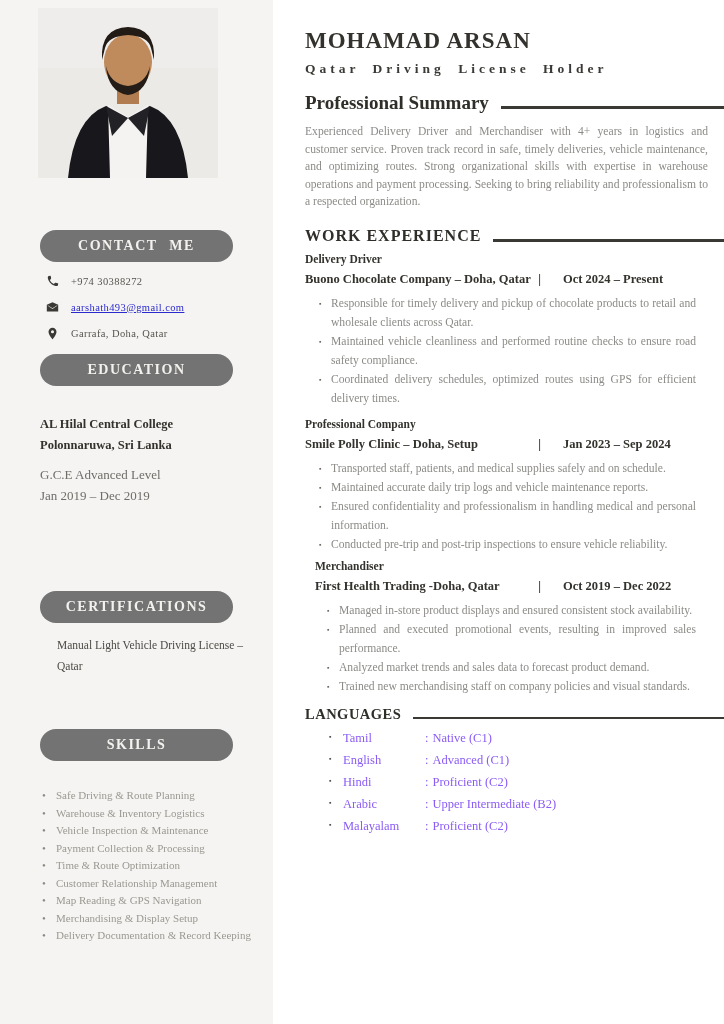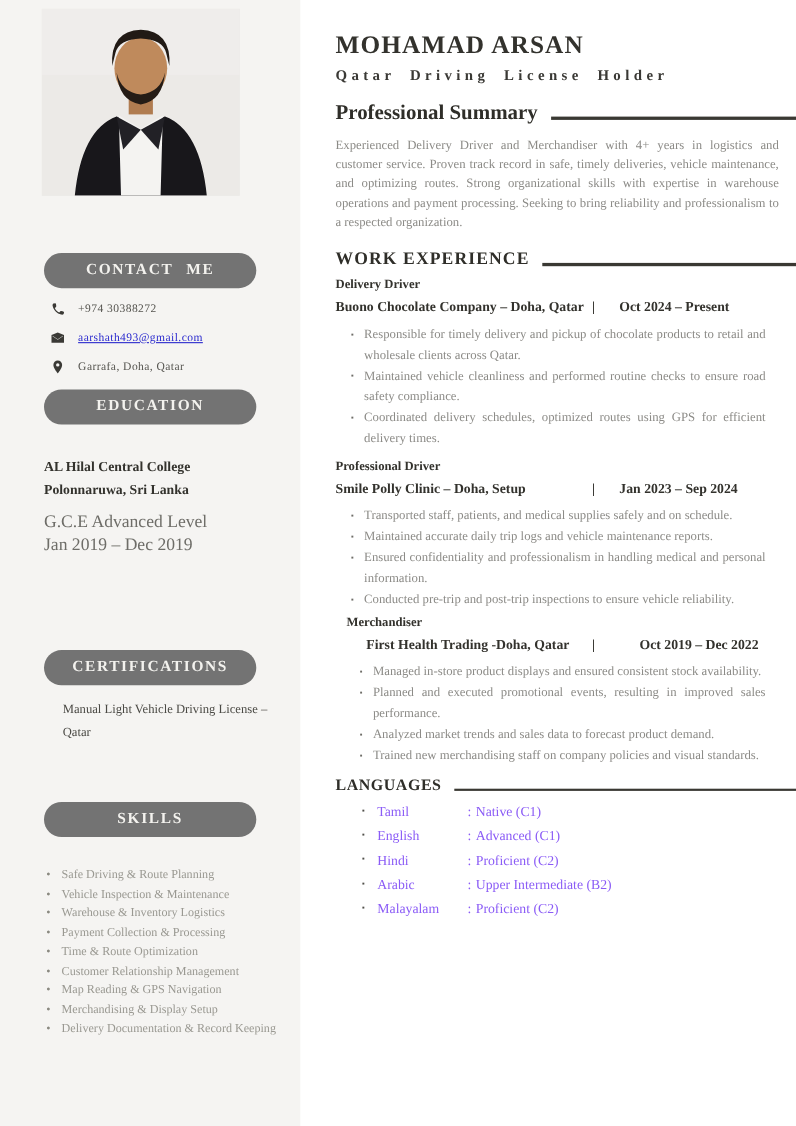--- a/index.html
+++ b/index.html
@@ -19,21 +19,21 @@
   .pill-skills { margin-top:52px; }
 
   .contact-list { list-style:none; margin:12px 0 0 46px; }
   .contact-list li { display:flex; align-items:center; margin-bottom:11px; height:15px; }
   .contact-list .cicon { width:13px; height:13px; margin-right:12px; flex:0 0 13px; }
   .contact-list li, .contact-list span { font-size:10.5px; color:#55544f; letter-spacing:0.4px; }
   .contact-list a { font-size:10.5px; color:#2b2ace; text-decoration:underline; }
 
   .edu { margin:28px 0 0 40px; width:210px; }
   .edu-school { font-weight:bold; font-size:12.5px; color:#33322d; line-height:21px; }
-  .edu-degree, .edu-dates { font-size:16px; color:#6e6d68; line-height:21px; }
+  .edu-degree, .edu-dates { font-size:13px; color:#6e6d68; line-height:21px; }
   .edu-degree { margin-top:8px; }
 
   .cert { margin:12px 8px 0 57px; font-size:11.5px; color:#4b4a45; line-height:21px; }
 
   .skills { list-style:none; margin:26px 14px 0 42px; }
   .skills li { position:relative; padding-left:14px; font-size:11px; color:#9a9992; line-height:17.5px; }
   .skills li::before { content:"•"; position:absolute; left:0; top:0; color:#8a8981; font-size:11px; }
 
   
   .main { position:absolute; left:273px; top:0; width:451px; height:1024px; padding-left:32px; }
@@ -55,21 +55,21 @@
   .sec-head-langs .rule { height:2px; margin-bottom:4px; }
 
   .summary { margin-top:9px; padding-right:16px; font-size:11.6px; line-height:17.5px;
              color:#8c8b87; text-align:justify; }
 
   .job-role { font-weight:bold; font-size:11.5px; color:#33322d; }
   .jr-1 { margin-top:8px; }
   .jr-2 { margin-top:10px; }
   .jr-3 { margin-top:6px; margin-left:10px; }
   .job-line { display:flex; margin-top:7px; padding-right:16px; font-weight:bold; font-size:12.5px; color:#33322d; }
-  .jl-3 { margin-left:28px;text-align:center; }
+  .jl-3 { margin-left:10px; }
   .job-line .pipe { margin-left:auto; }
   .job-line .dates { width:145px; margin-left:22px; }
   .bullets { list-style:none; margin:7px 0 0 14px; padding-right:28px; }
   .bl-3 { margin-left:22px; }
   .bullets li { position:relative; padding-left:12px; font-size:11.6px; line-height:19px;
                 color:#8c8b87; text-align:justify; }
   .bullets li::before { content:"▪"; position:absolute; left:0; top:1px; font-size:7px; color:#6e6d68; }
 
   .langs { list-style:none; margin:8px 0 0 24px; }
   .langs li { position:relative; padding-left:14px; height:22px; font-size:12.5px; color:#8b5cf6; display:flex; }
@@ -142,22 +142,22 @@
     </div>
 
     <div class="cert">Manual Light Vehicle Driving License – Qatar</div>
 
     <div class="pill pill-skills">
       <span>SKILLS</span>
     </div>
 
     <ul class="skills">
       <li>Safe Driving &amp; Route Planning</li>
+      <li>Warehouse &amp; Inventory Logistics</li>
       <li>Vehicle Inspection &amp; Maintenance</li>
-      <li>Warehouse &amp; Inventory Logistics</li>
       <li>Payment Collection &amp; Processing</li>
       <li>Time &amp; Route Optimization</li>
       <li>Customer Relationship Management</li>
       <li>Map Reading &amp; GPS Navigation</li>
       <li>Merchandising &amp; Display Setup</li>
       <li>Delivery Documentation &amp; Record Keeping</li>
     </ul>
   </aside>
 
   <main class="main">
@@ -181,21 +181,21 @@
       <span class="company">Buono Chocolate Company – Doha, Qatar</span>
       <span class="pipe">|</span>
       <span class="dates">Oct 2024 – Present</span>
     </div>
     <ul class="bullets">
       <li>Responsible for timely delivery and pickup of chocolate products to retail and wholesale clients across Qatar.</li>
       <li>Maintained vehicle cleanliness and performed routine checks to ensure road safety compliance.</li>
       <li>Coordinated delivery schedules, optimized routes using GPS for efficient delivery times.</li>
     </ul>
 
-    <div class="job-role jr-2">Professional Driver</div>
+    <div class="job-role jr-2">Professional Company</div>
     <div class="job-line">
       <span class="company">Smile Polly Clinic – Doha, Setup</span>
       <span class="pipe">|</span>
       <span class="dates">Jan 2023 – Sep 2024</span>
     </div>
     <ul class="bullets">
       <li>Transported staff, patients, and medical supplies safely and on schedule.</li>
       <li>Maintained accurate daily trip logs and vehicle maintenance reports.</li>
       <li>Ensured confidentiality and professionalism in handling medical and personal information.</li>
       <li>Conducted pre-trip and post-trip inspections to ensure vehicle reliability.</li>

